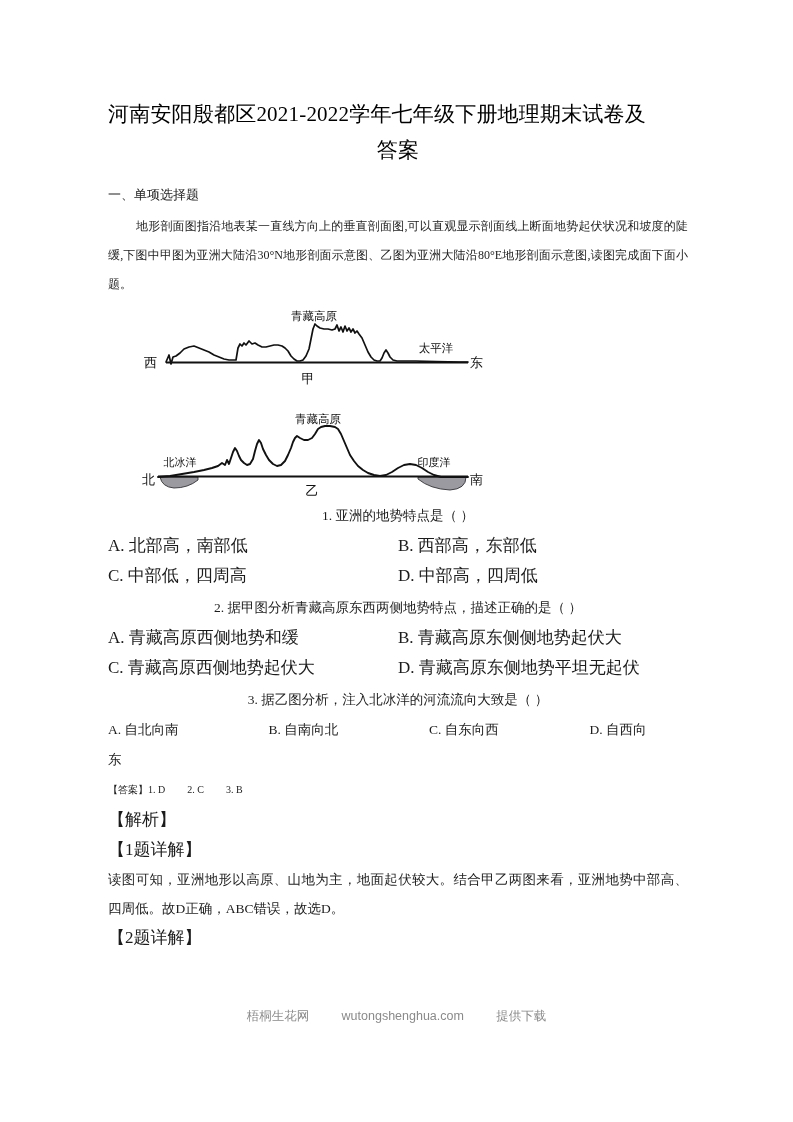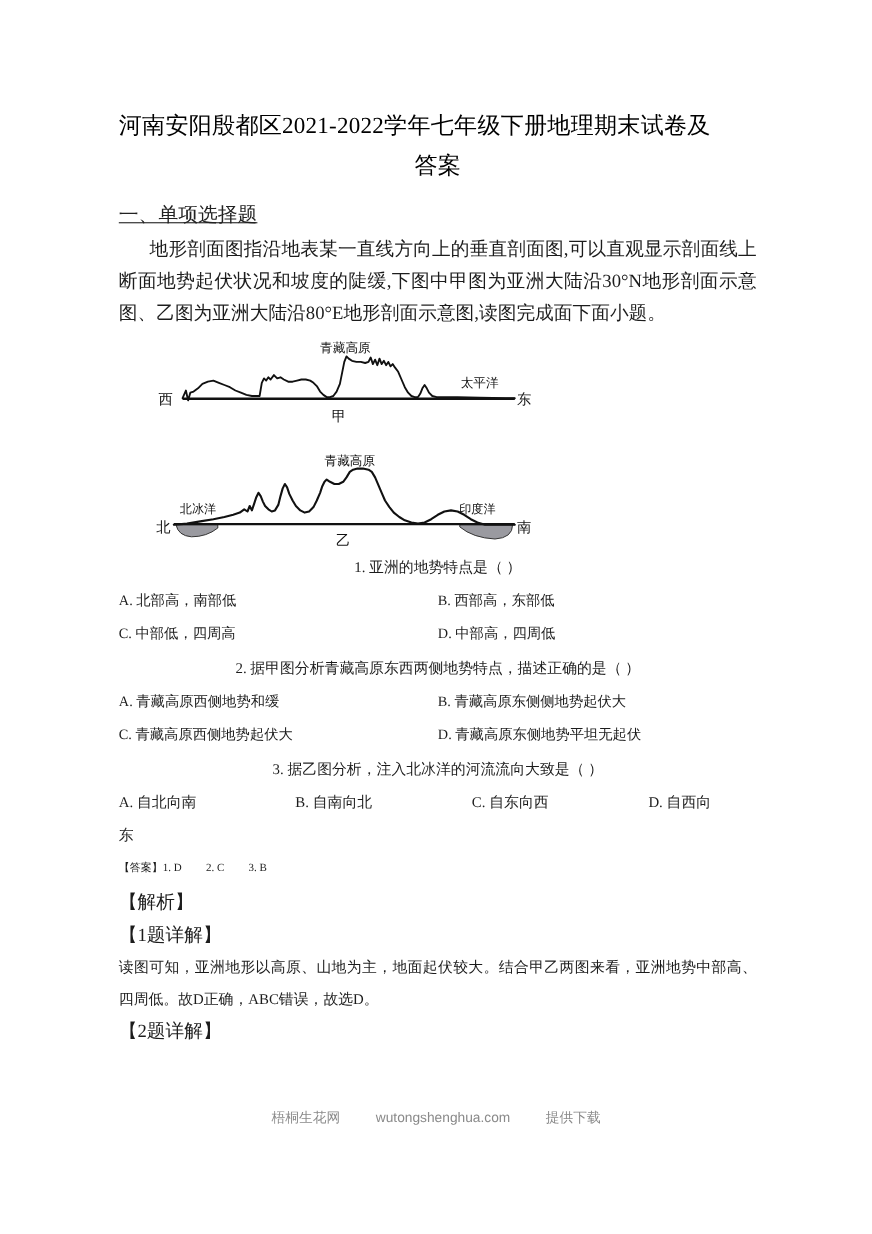--- a/index.html
+++ b/index.html
@@ -39,30 +39,29 @@
     margin-top: 96px;
     letter-spacing: 0.2px;
   }
   .doc-title .line2 {
     display: block;
     text-align: center;
   }
 
   
   .section-head {
-    font-size: 18px;
+    font-size: 13px;
     line-height: 22px;
     margin-top: 16px;
     color: #222;
-    text-decoration: underline;
   }
 
   
   .intro {
-    font-size: 17px;
+    font-size: 12px;
     line-height: 29px;
     text-align: justify;
     text-justify: inter-ideograph;
     margin-top: 6px;
     text-indent: 28px;
     color: #1c1c1c;
   }
 
   
   .figure-block {
@@ -79,21 +78,21 @@
   
   .q-stem {
     font-size: 13.5px;
     line-height: 30px;
     color: #1c1c1c;
     margin-top: 2px;
     text-align: center;
   }
   .opts-2 {
     display: flex;
-    font-size: 13px;
+    font-size: 17px;
     line-height: 30px;
     color: #1c1c1c;
   }
   .opts-2 > div { width: 50%; }
   .opts-4 {
     display: flex;
     font-size: 13.5px;
     line-height: 30px;
     color: #1c1c1c;
     gap: 44px;

